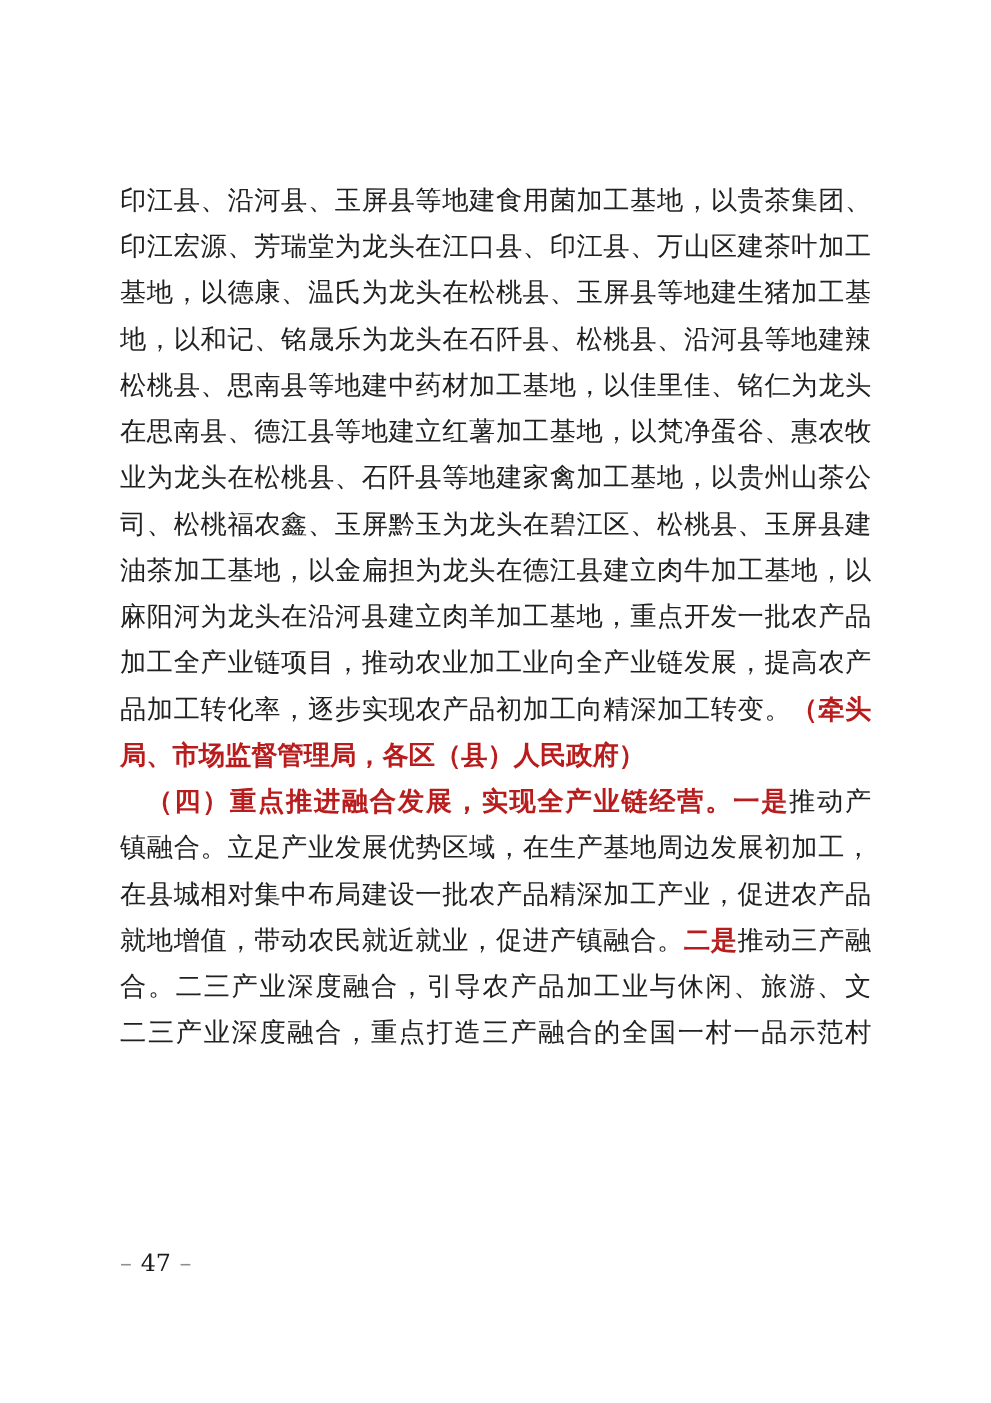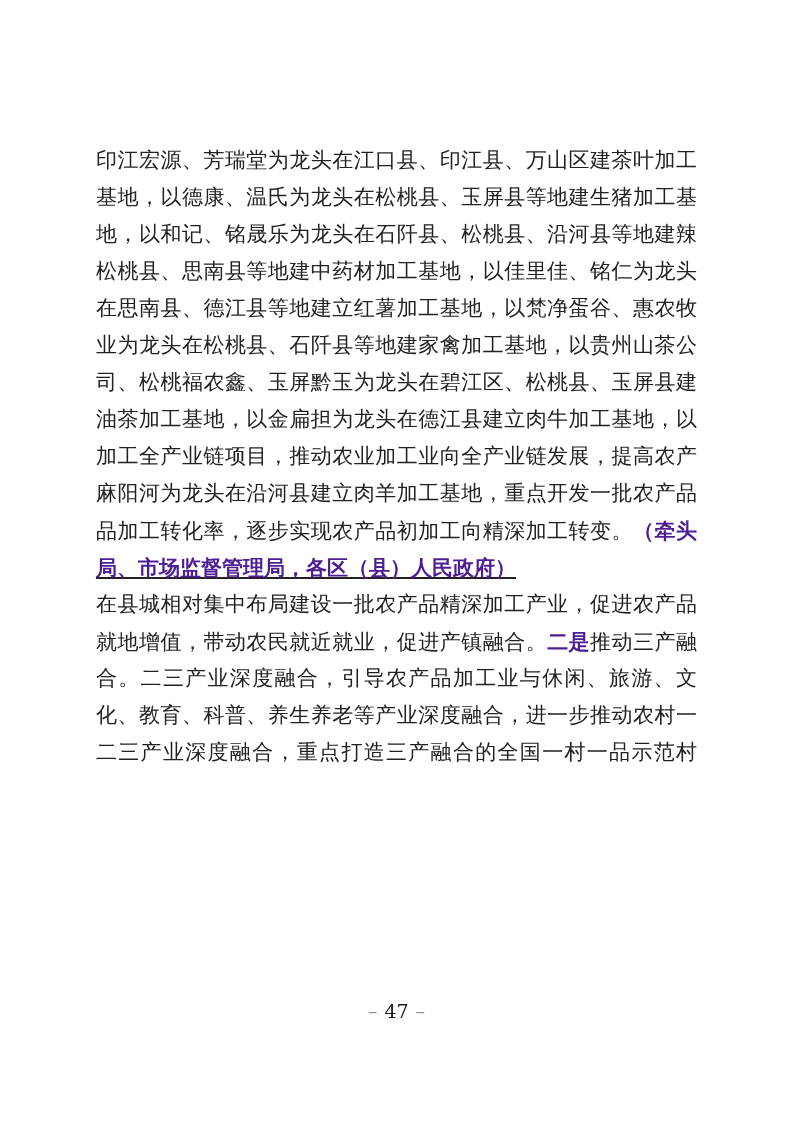--- a/index.html
+++ b/index.html
@@ -26,72 +26,73 @@
     font-size: 21px;
     line-height: 37px;
     height: 37px;
     text-align: justify;
     text-align-last: justify;
     color: #212121;
     white-space: normal;
   }
   .line.left {
     text-align-last: left;
-    text-decoration: underline;
   }
   .line.indent {
     text-indent: 1em;
   }
   .seg-reg {
     font-family: "Liberation Serif", "DejaVu Serif", serif;
     font-weight: 400;
     color: #212121;
   }
   .seg-bold {
     font-family: "Liberation Sans", "DejaVu Sans", sans-serif;
     font-weight: 700;
-    color: #4c1d95;
+    color: #b91c1c;
   }
   .page-number {
     position: absolute;
     left: 96px;
     top: 999px;
     width: 601px;
-    text-align: center;
+    text-align: left;
     font-family: "DejaVu Serif", "Liberation Serif", serif;
     font-size: 19px;
     line-height: 24px;
   }
   .page-number .dash {
     color: #8f8f8f;
   }
   .page-number .num {
     color: #1c1c1c;
     padding: 0 7px;
   }
 </style>
 </head>
 <body>
 
 <div class="page">
   <div class="text-block">
+      <div class="line"><span class="seg-reg">印江县、沿河县、玉屏县等地建食用菌加工基地，以贵茶集团、</span></div>
       <div class="line"><span class="seg-reg">印江宏源、芳瑞堂为龙头在江口县、印江县、万山区建茶叶加工</span></div>
       <div class="line"><span class="seg-reg">基地，以德康、温氏为龙头在松桃县、玉屏县等地建生猪加工基</span></div>
       <div class="line"><span class="seg-reg">地，以和记、铭晟乐为龙头在石阡县、松桃县、沿河县等地建辣</span></div>
       <div class="line"><span class="seg-reg">松桃县、思南县等地建中药材加工基地，以佳里佳、铭仁为龙头</span></div>
       <div class="line"><span class="seg-reg">在思南县、德江县等地建立红薯加工基地，以梵净蛋谷、惠农牧</span></div>
       <div class="line"><span class="seg-reg">业为龙头在松桃县、石阡县等地建家禽加工基地，以贵州山茶公</span></div>
       <div class="line"><span class="seg-reg">司、松桃福农鑫、玉屏黔玉为龙头在碧江区、松桃县、玉屏县建</span></div>
       <div class="line"><span class="seg-reg">油茶加工基地，以金扁担为龙头在德江县建立肉牛加工基地，以</span></div>
+      <div class="line"><span class="seg-reg">麻阳河为龙头在沿河县建立肉羊加工基地，重点开发一批农产品</span></div>
       <div class="line"><span class="seg-reg">加工全产业链项目，推动农业加工业向全产业链发展，提高农产</span></div>
-      <div class="line"><span class="seg-reg">麻阳河为龙头在沿河县建立肉羊加工基地，重点开发一批农产品</span></div>
       <div class="line"><span class="seg-reg">品加工转化率，逐步实现农产品初加工向精深加工转变。</span><span class="seg-bold">（牵头</span></div>
       <div class="line left"><span class="seg-bold">局、市场监督管理局，各区（县）人民政府）</span></div>
+      <div class="line indent"><span class="seg-bold">（四）重点推进融合发展，实现全产业链经营。一是</span><span class="seg-reg">推动产</span></div>
+      <div class="line"><span class="seg-reg">镇融合。立足产业发展优势区域，在生产基地周边发展初加工，</span></div>
       <div class="line"><span class="seg-reg">在县城相对集中布局建设一批农产品精深加工产业，促进农产品</span></div>
       <div class="line"><span class="seg-reg">就地增值，带动农民就近就业，促进产镇融合。</span><span class="seg-bold">二是</span><span class="seg-reg">推动三产融</span></div>
       <div class="line"><span class="seg-reg">合。二三产业深度融合，引导农产品加工业与休闲、旅游、文</span></div>
-      <div class="line"><span class="seg-reg">化、教育、科普、养生养老等产业深度融合，进一步推动农村一</span></div>
       <div class="line"><span class="seg-reg">二三产业深度融合，重点打造三产融合的全国一村一品示范村</span></div>
     </div>
   <div class="page-number">
     <span class="dash">–</span><span class="num">47</span><span class="dash">–</span>
   </div>
 </div>
 
 </body></html>

